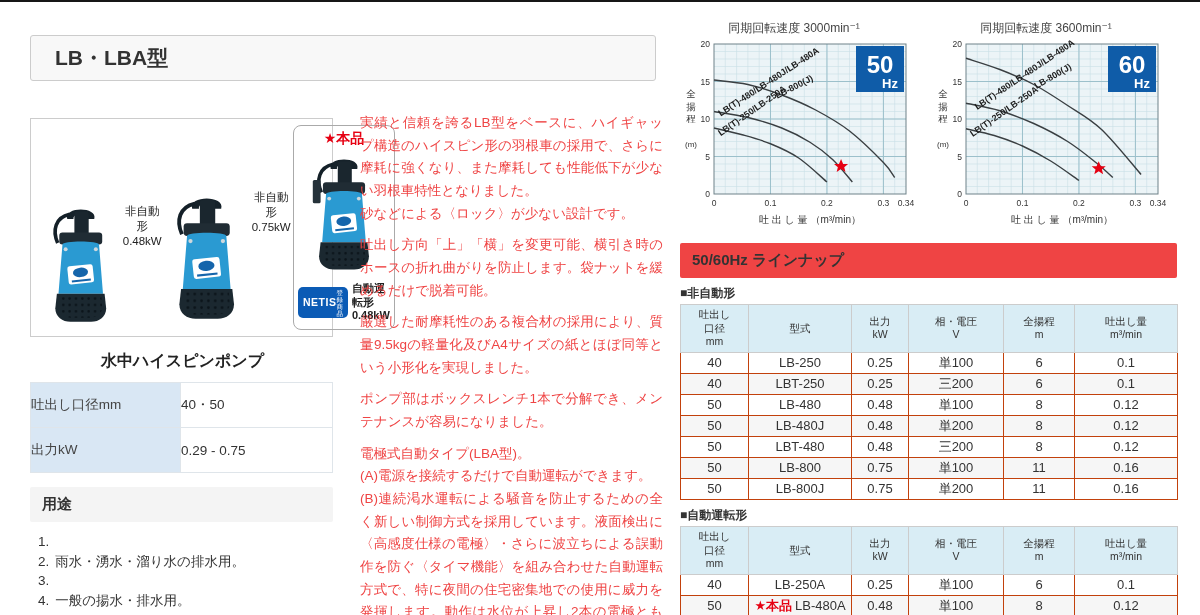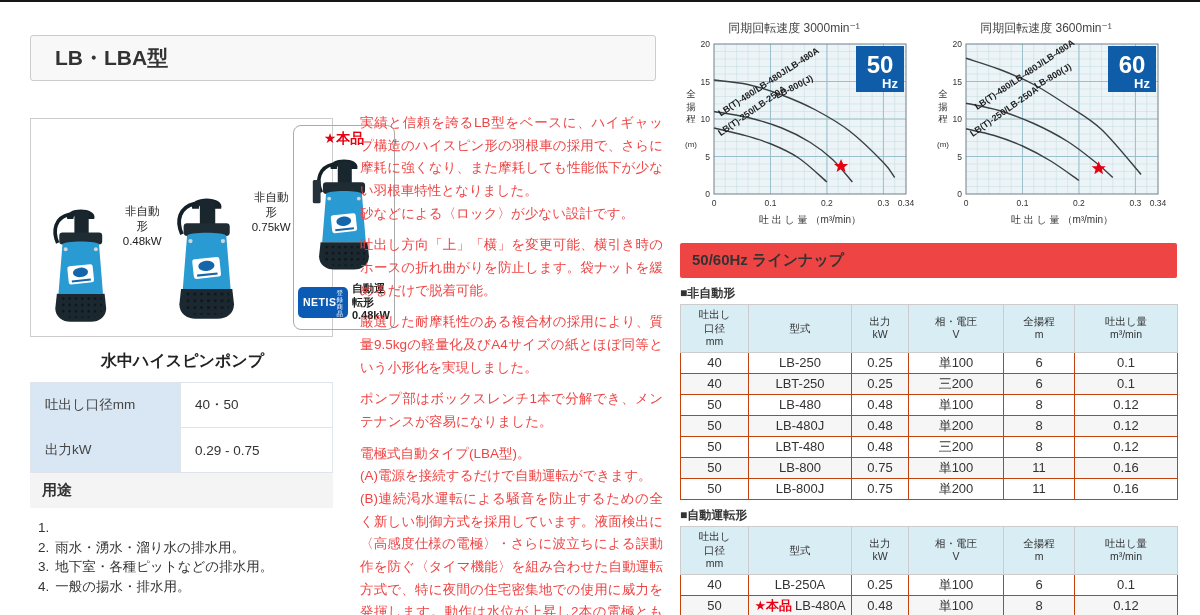--- a/index.html
+++ b/index.html
@@ -24,24 +24,24 @@
   .honpin { color:#e60012; font-weight:bold; font-size:14px; }
   .netis-row { display:flex; gap:4px; align-items:center; }
   .netis-badge { background:#0b5bb5; color:#fff; border-radius:5px; padding:2px 5px 1px;
     display:flex; flex-direction:row; align-items:center; }
   .netis-main { font-size:10.5px; font-weight:bold; line-height:1.1; letter-spacing:.5px; }
   .netis-sub { font-size:6.5px; line-height:1.1; }
   .netis-label { font-size:11px; line-height:1.25; color:#222; text-align:left;font-weight:bold; }
 
   .subheading { font-size:16px; font-weight:bold; color:#222; margin:14px 0 10px 2px;text-align:center; }
   .spec-table { width:100%; border-collapse:collapse; }
-  .spec-table td { border:1px solid #dfe5ea; font-size:13.5px; height:45px; padding-left:14px; }
+  .spec-table td { border:1px solid #dfe5ea; font-size:13.5px; height:45px; padding-left:0; }
   .spec-table td.spec-label { background:#d9e7f4; width:150px; color:#444; }
   .section-bar { background:#f4f4f4; font-weight:bold; font-size:15px; color:#333;
-    padding:8px 12px; border-radius:2px; }
+    padding:8px 12px; margin-top:14px; border-radius:2px; }
   .uses-list { margin:10px 0 0 8px; }
   .use-item { font-size:13.5px; color:#333; line-height:1.45; display:flex; gap:6px; }
 
   
   .mid-col { position:absolute; left:360px; top:112px; width:303px; }
   .mid-col p { font-size:13.5px; line-height:1.68; color:#ef4444; margin-bottom:9px;
     white-space:pre-line; text-align:justify; }
 
   
   .right-col { position:absolute; left:680px; top:20px; width:497px; }
@@ -184,21 +184,20 @@
   <div class="uses-list">
       <div class="use-item">
         <span>1.</span>
       </div>
       <div class="use-item">
         <span>2.</span>
         <span>雨水・湧水・溜り水の排水用。</span>
       </div>
       <div class="use-item">
         <span>3.</span>
-        <span>地下室・各種ピットなどの排水用。</span>
       </div>
       <div class="use-item">
         <span>4.</span>
         <span>一般の揚水・排水用。</span>
       </div>
     </div>
 </div>
 
 <div class="mid-col">
     <p>実績と信頼を誇るLB型をベースに、ハイギャップ構造のハイスピン形の羽根車の採用で、さらに摩耗に強くなり、また摩耗しても性能低下が少ない羽根車特性となりました。

